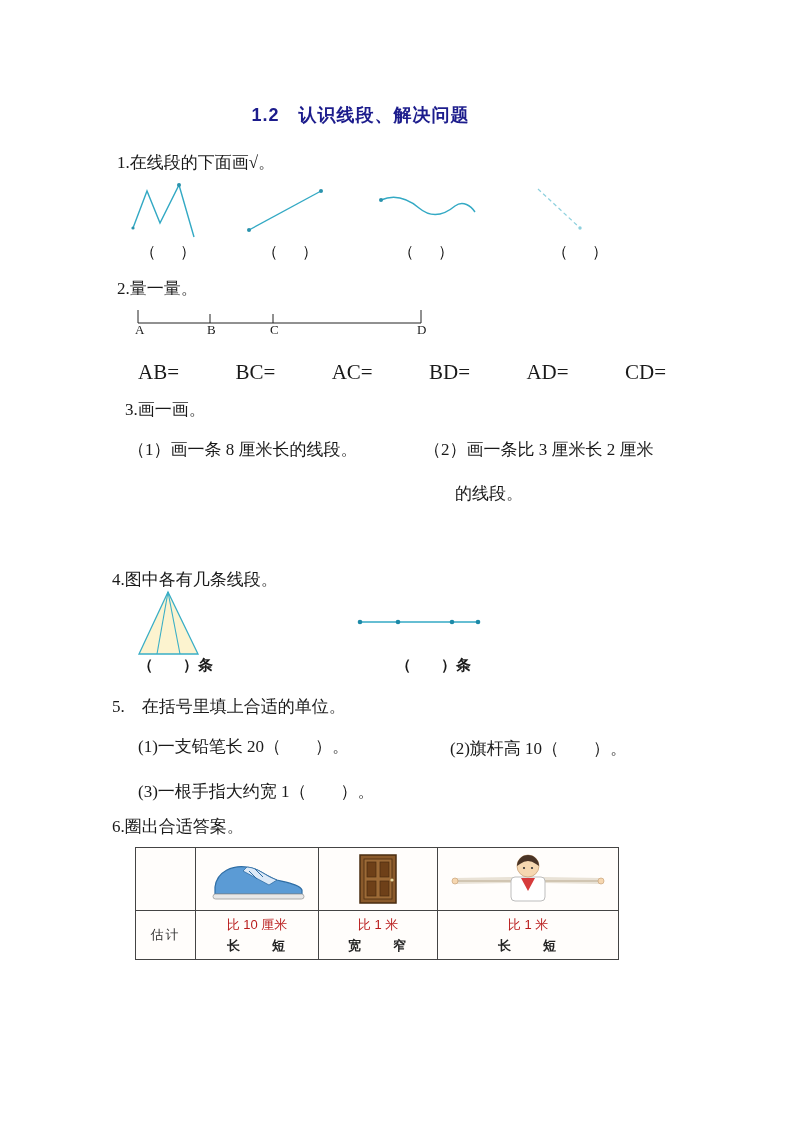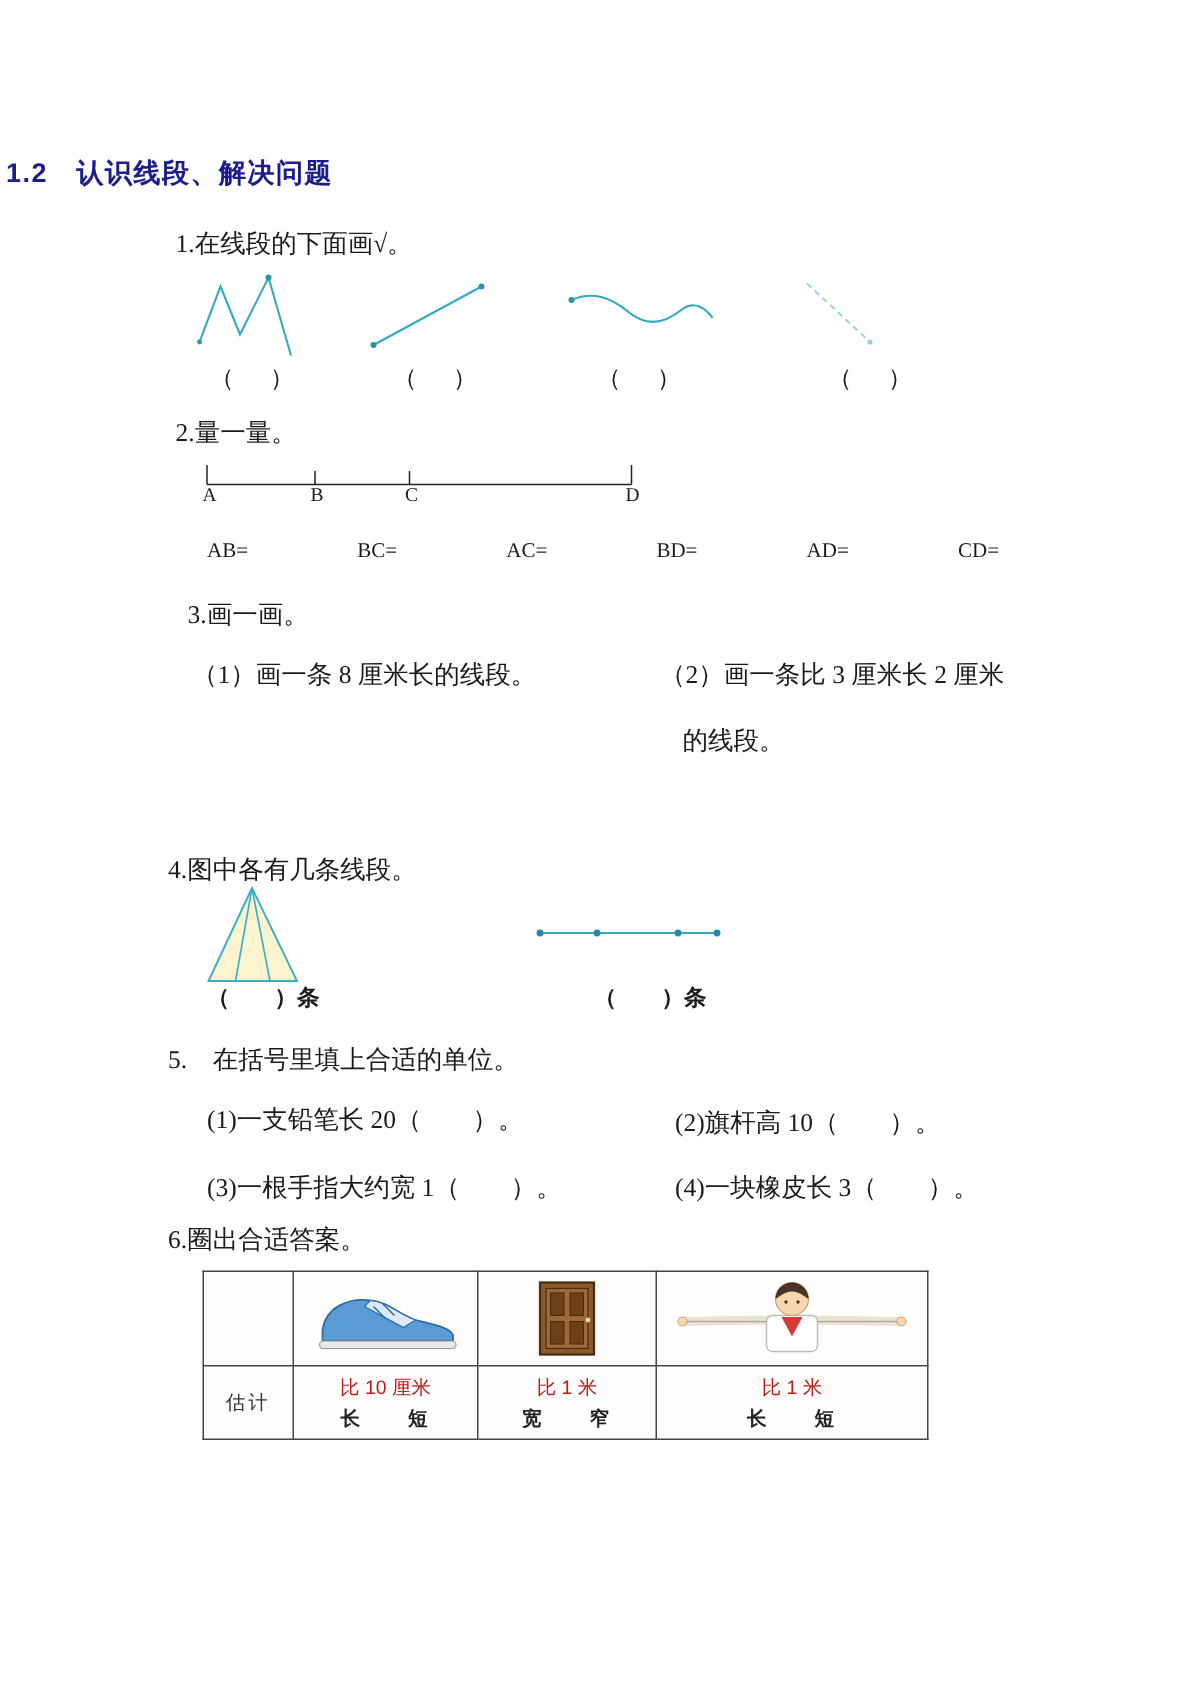--- a/index.html
+++ b/index.html
@@ -7,32 +7,32 @@
     position:relative;
     width:793px;height:1122px;
     background:#ffffff;
     margin:0 auto;
     font-family:"Liberation Serif", serif;
     color:#1a1a1a;
     overflow:hidden;
   }
   .abs{position:absolute;white-space:nowrap;}
   .title{
-    position:absolute;top:103px;left:4px;width:689px;
-    text-align:left;font-size:18px;font-weight:bold;
+    position:absolute;top:103px;left:16px;width:689px;
+    text-align:center;font-size:18px;font-weight:bold;
     color:#1c1c8c;margin:0;
     font-family:"Liberation Sans", sans-serif;
     letter-spacing:1px;
   }
   .label{font-size:17px;text-align:right;}
   .blank{font-size:16px;letter-spacing:4px;}
   .measures{
     position:absolute;left:138px;top:360px;width:528px;
     display:flex;justify-content:space-between;
-    font-size:14px;font-family:"Liberation Serif", serif;
+    font-size:21px;font-family:"Liberation Serif", serif;
   }
   .pt-label{font-size:13px;font-family:"Liberation Serif", serif;}
   svg{display:block;}
   
   .ans-table{
     position:absolute;left:135px;top:847px;
     border-collapse:collapse;table-layout:fixed;
     font-family:"Liberation Sans", sans-serif;
   }
   .ans-table td{
@@ -104,21 +104,21 @@
     <span>AB=</span>
     <span>BC=</span>
     <span>AC=</span>
     <span>BD=</span>
     <span>AD=</span>
     <span>CD=</span>
   </div>
 
   <div class="abs label" style="left:112px;top:398px;margin-left:13px;">3.画一画。</div>
   <div class="abs label" style="left:128px;top:438px;">（1）画一条 8 厘米长的线段。</div>
-  <div class="abs label" style="left:424px;top:438px;margin-left:16px;">（2）画一条比 3 厘米长 2 厘米</div>
+  <div class="abs label" style="left:424px;top:438px;">（2）画一条比 3 厘米长 2 厘米</div>
   <div class="abs label" style="left:455px;top:482px;">的线段。</div>
 
   <div class="abs label" style="left:112px;top:568px;">4.图中各有几条线段。</div>
 
   <svg class="abs" style="left:136px;top:589px;" width="66" height="70" viewBox="0 0 66 70">
     <polygon points="32,3 3,65 62,65" fill="#fcf3cf" stroke="#39aec6" stroke-width="1.3"></polygon>
     <line x1="32" y1="3" x2="21" y2="65" stroke="#39aec6" stroke-width="1.1"></line>
     <line x1="32" y1="3" x2="44" y2="65" stroke="#39aec6" stroke-width="1.1"></line>
   </svg>
 
@@ -130,21 +130,20 @@
     <circle cx="122" cy="12" r="2.3" fill="#1d8aa8"></circle>
   </svg>
 
   <span class="abs label" style="left:138px;top:656px;font-weight:bold;font-size:15px;">（　　）条</span>
   <span class="abs label" style="left:396px;top:656px;font-weight:bold;font-size:15px;">（　　）条</span>
 
   <div class="abs label" style="left:112px;top:695px;">5.　在括号里填上合适的单位。</div>
   <div class="abs label" style="left:138px;top:735px;">(1)一支铅笔长 20（　　）。</div>
   <div class="abs label" style="left:450px;top:737px;">(2)旗杆高 10（　　）。</div>
   <div class="abs label" style="left:138px;top:780px;">(3)一根手指大约宽 1（　　）。</div>
-  <div class="abs label" style="left:450px;top:780px;">(4)一块橡皮长 3（　　）。</div>
 
   <div class="abs label" style="left:112px;top:815px;">6.圈出合适答案。</div>
 
   <table class="ans-table">
     <tbody>
         <tr class="img-row">
       <td class="col-head"></td>
       <td class="col-shoe">
         <svg width="100" height="48" viewBox="0 0 100 48" style="margin:0 auto;">
           <path d="M8,32 C10,16 26,10 40,12 C52,13 58,21 70,25 C82,28 93,30 95,35 L95,39 L8,39 Z" fill="#5b9bd5" stroke="#2e6da4" stroke-width="1.2"></path>

